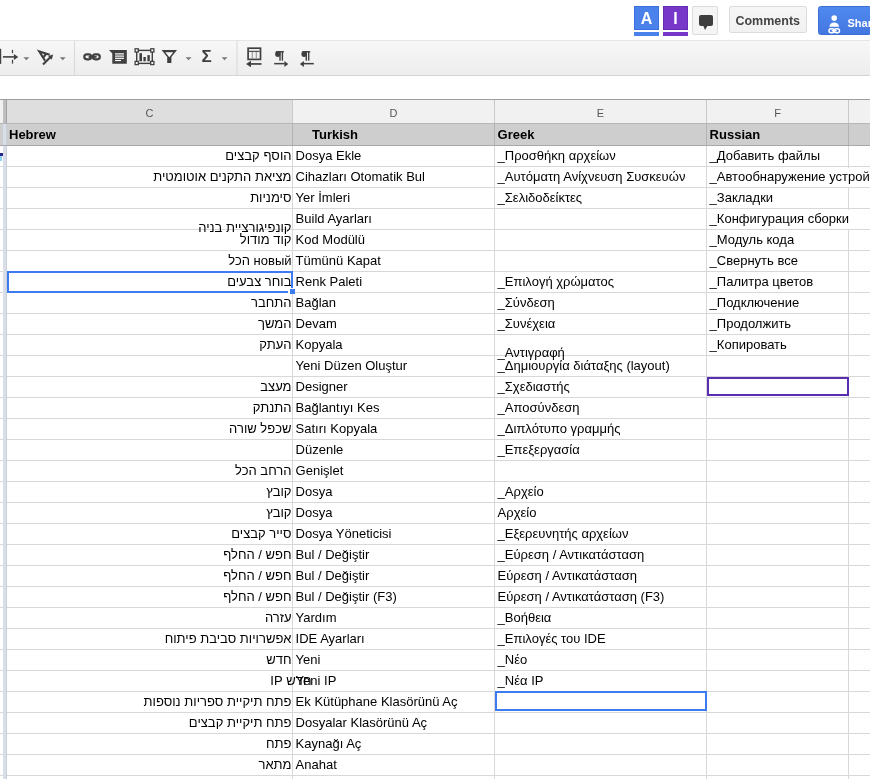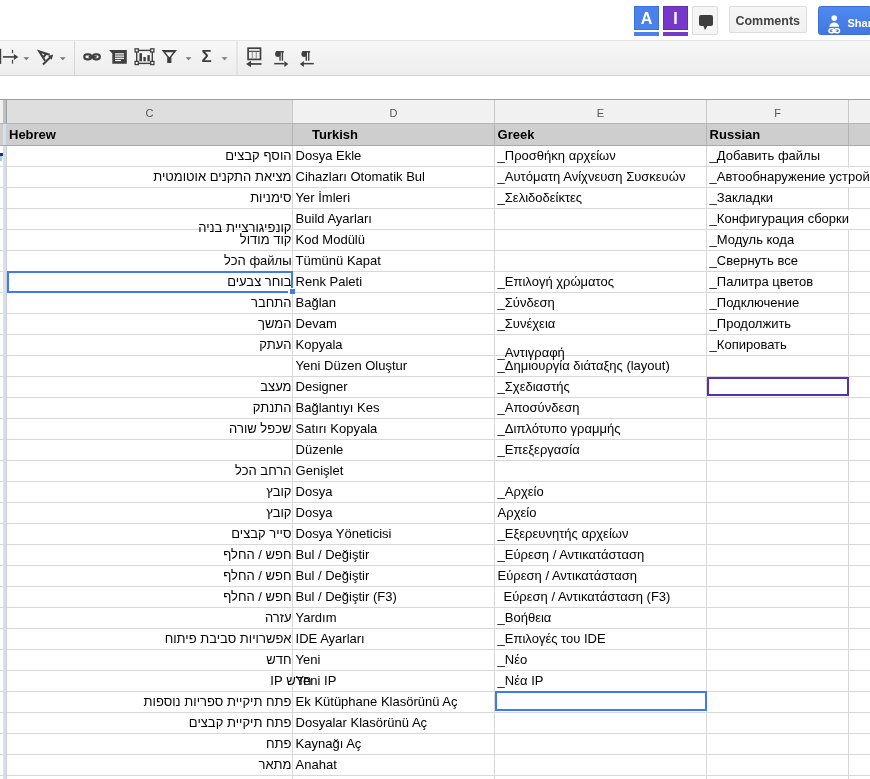--- a/index.html
+++ b/index.html
@@ -182,21 +182,21 @@
 <div class="cell hcell" style="left:7px;top:186.5px;width:284.5px;">סימניות</div>
 <div class="cell" style="left:295.6px;top:186.5px;">Yer İmleri</div>
 <div class="cell" style="left:497.6px;top:186.5px;">_Σελιδοδείκτες</div>
 <div class="cell" style="left:709.6px;top:186.5px;">_Закладки</div>
 <div class="cell hcell" style="left:7px;top:207.5px;width:284.5px;margin-top:9px;">קונפיגורציית בניה</div>
 <div class="cell" style="left:295.6px;top:207.5px;">Build Ayarları</div>
 <div class="cell hcell" style="left:7px;top:228.5px;width:284.5px;">קוד מודול</div>
 <div class="cell" style="left:709.6px;top:207.5px;">_Конфигурация сборки</div>
 <div class="cell" style="left:295.6px;top:228.5px;">Kod Modülü</div>
 <div class="cell" style="left:709.6px;top:228.5px;">_Модуль кода</div>
-<div class="cell hcell" style="left:7px;top:249.5px;width:284.5px;">файлы הכל</div>
+<div class="cell hcell" style="left:7px;top:249.5px;width:284.5px;">новый הכל</div>
 <div class="cell" style="left:295.6px;top:249.5px;">Tümünü Kapat</div>
 <div class="cell" style="left:709.6px;top:249.5px;">_Свернуть все</div>
 <div class="cell hcell" style="left:7px;top:270.5px;width:284.5px;">בוחר צבעים</div>
 <div class="cell" style="left:295.6px;top:270.5px;">Renk Paleti</div>
 <div class="cell" style="left:497.6px;top:270.5px;">_Επιλογή χρώματος</div>
 <div class="cell" style="left:709.6px;top:270.5px;">_Палитра цветов</div>
 <div class="cell hcell" style="left:7px;top:291.5px;width:284.5px;">התחבר</div>
 <div class="cell" style="left:295.6px;top:291.5px;">Bağlan</div>
 <div class="cell" style="left:497.6px;top:291.5px;">_Σύνδεση</div>
 <div class="cell" style="left:709.6px;top:291.5px;">_Подключение</div>
@@ -233,21 +233,21 @@
 <div class="cell" style="left:295.6px;top:522.5px;">Dosya Yöneticisi</div>
 <div class="cell" style="left:497.6px;top:522.5px;">_Εξερευνητής αρχείων</div>
 <div class="cell hcell" style="left:7px;top:543.5px;width:284.5px;">חפש / החלף</div>
 <div class="cell" style="left:295.6px;top:543.5px;">Bul / Değiştir</div>
 <div class="cell" style="left:497.6px;top:543.5px;">_Εύρεση / Αντικατάσταση</div>
 <div class="cell hcell" style="left:7px;top:564.5px;width:284.5px;">חפש / החלף</div>
 <div class="cell" style="left:295.6px;top:564.5px;">Bul / Değiştir</div>
 <div class="cell" style="left:497.6px;top:564.5px;">Εύρεση / Αντικατάσταση</div>
 <div class="cell hcell" style="left:7px;top:585.5px;width:284.5px;">חפש / החלף</div>
 <div class="cell" style="left:295.6px;top:585.5px;">Bul / Değiştir (F3)</div>
-<div class="cell" style="left:497.6px;top:585.5px;margin-left:6px;">Εύρεση / Αντικατάσταση (F3)</div>
+<div class="cell" style="left:497.6px;top:585.5px;">Εύρεση / Αντικατάσταση (F3)</div>
 <div class="cell hcell" style="left:7px;top:606.5px;width:284.5px;">עזרה</div>
 <div class="cell" style="left:295.6px;top:606.5px;">Yardım</div>
 <div class="cell" style="left:497.6px;top:606.5px;">_Βοήθεια</div>
 <div class="cell hcell" style="left:7px;top:627.5px;width:284.5px;">אפשרויות סביבת פיתוח</div>
 <div class="cell" style="left:295.6px;top:627.5px;">IDE Ayarları</div>
 <div class="cell" style="left:497.6px;top:627.5px;">_Επιλογές του IDE</div>
 <div class="cell hcell" style="left:7px;top:648.5px;width:284.5px;">חדש</div>
 <div class="cell" style="left:295.6px;top:648.5px;">Yeni</div>
 <div class="cell" style="left:497.6px;top:648.5px;">_Νέο</div>
 <div class="cell hcell" style="left:7px;top:669.5px;width:284.5px;padding-left:20px;">חדש IP</div>

